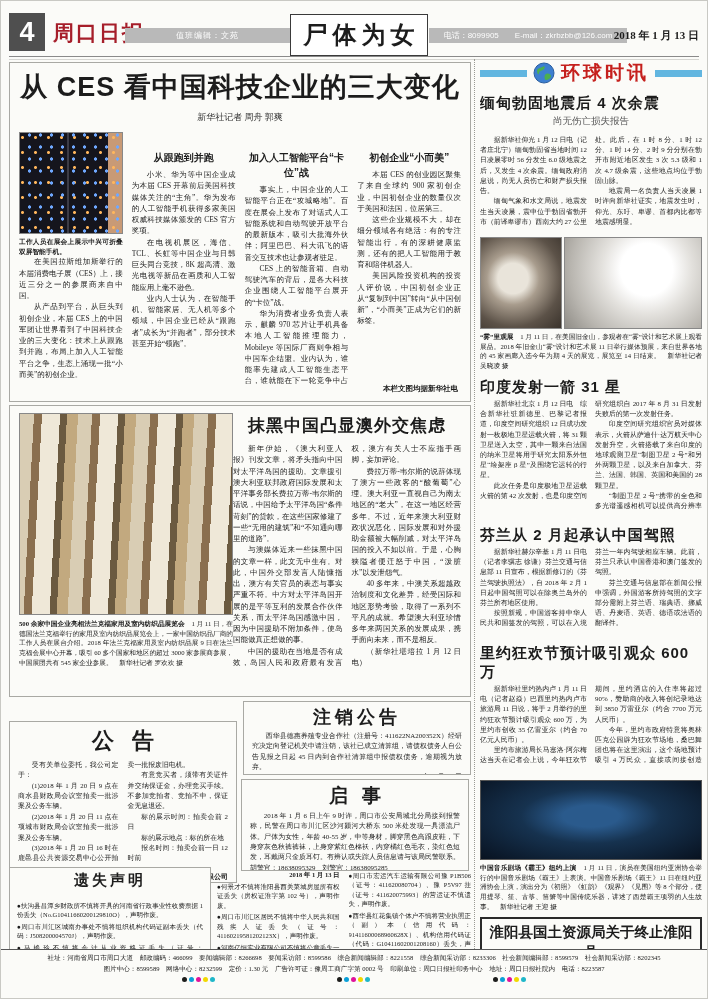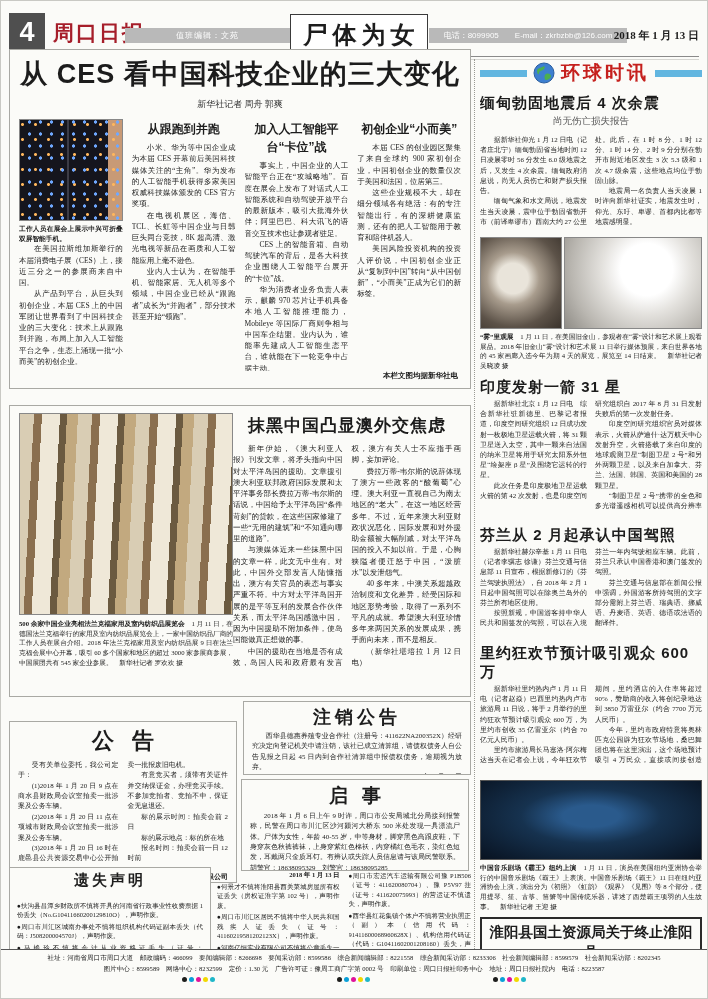--- a/index.html
+++ b/index.html
@@ -21,26 +21,26 @@
         font-size:8px;line-height:15px;display:flex;gap:16px;justify-content:center;}
   .hdate{position:absolute;right:0;top:17px;font-weight:bold;font-size:11px;line-height:15px;}
   .hrule{position:absolute;left:8px;right:8px;top:55px;height:2px;border-top:1px solid #8a8a8a;border-bottom:1px solid #d6d6d2;}
   
   .box{border:1px solid #a9a9a4;box-sizing:border-box;background:#fbfbf8;overflow:hidden;}
   .body-txt{font-size:7.5px;line-height:1.5;text-align:justify;}
   .cap{font-size:6.7px;line-height:1.45;text-align:justify;}
   .cap b{font-weight:bold;}
   .sig{text-align:right;font-size:7px;font-weight:bold;line-height:1.6;}
   
-  .ces{position:absolute;left:8px;top:48px;width:462px;height:340px;padding:6px 9px;}
+  .ces{position:absolute;left:8px;top:61px;width:462px;height:340px;padding:6px 9px;}
   .ces-headline{font-weight:bold;font-size:27px;text-align:center;letter-spacing:1px;}
   .ces-byline{text-align:center;font-size:9px;color:#333;margin:6px 0 8px;}
   .ces-cols{display:flex;gap:9px;height:252px;overflow:hidden;}
   .ces-col{flex:1;overflow:hidden;}
-  .colhead{font-weight:bold;font-size:12px;text-align:center;margin:1px 0 4px;text-indent:0;}
+  .colhead{font-weight:bold;font-size:10px;text-align:center;margin:18px 0 4px;text-indent:0;}
   .phone-photo{height:102px;border:1px solid #888;box-sizing:border-box;margin-bottom:3px;
      background:
        radial-gradient(circle,#6fa8ff 1.4px,transparent 1.9px),
        radial-gradient(circle,#ffb65c 1.2px,transparent 1.7px),
        linear-gradient(90deg,#15151d 0 46%,#3c3c46 46% 48%,#15151d 48% 86%,#c89a76 86%);
      background-size:11px 12px,13px 15px,100% 100%;background-position:4px 8px,9px 12px,0 0;}
   .ces-endnote{position:absolute;right:12px;bottom:7px;font-weight:bold;font-size:7.5px;background:#fbfbf8;padding-left:6px;}
   
   .ao{position:absolute;left:8px;top:404px;width:462px;height:292px;padding:7px 9px;}
   .ao-inner{display:flex;gap:0;}

